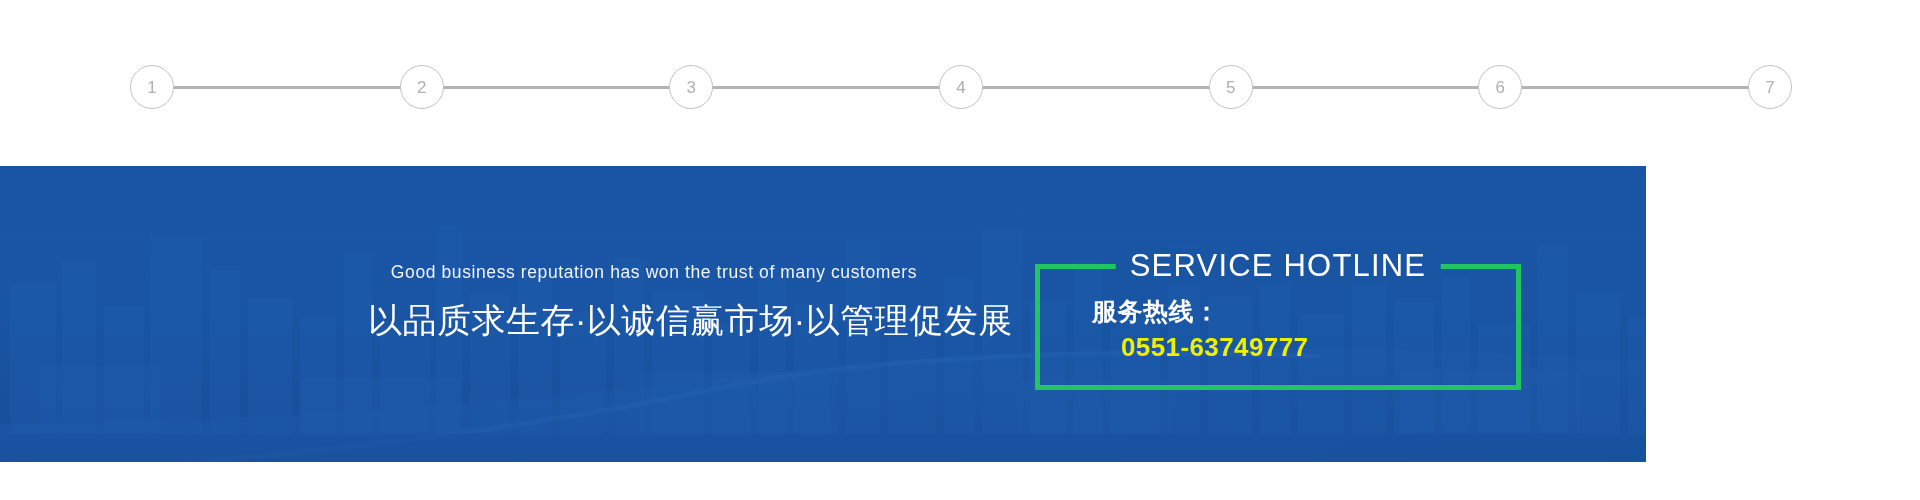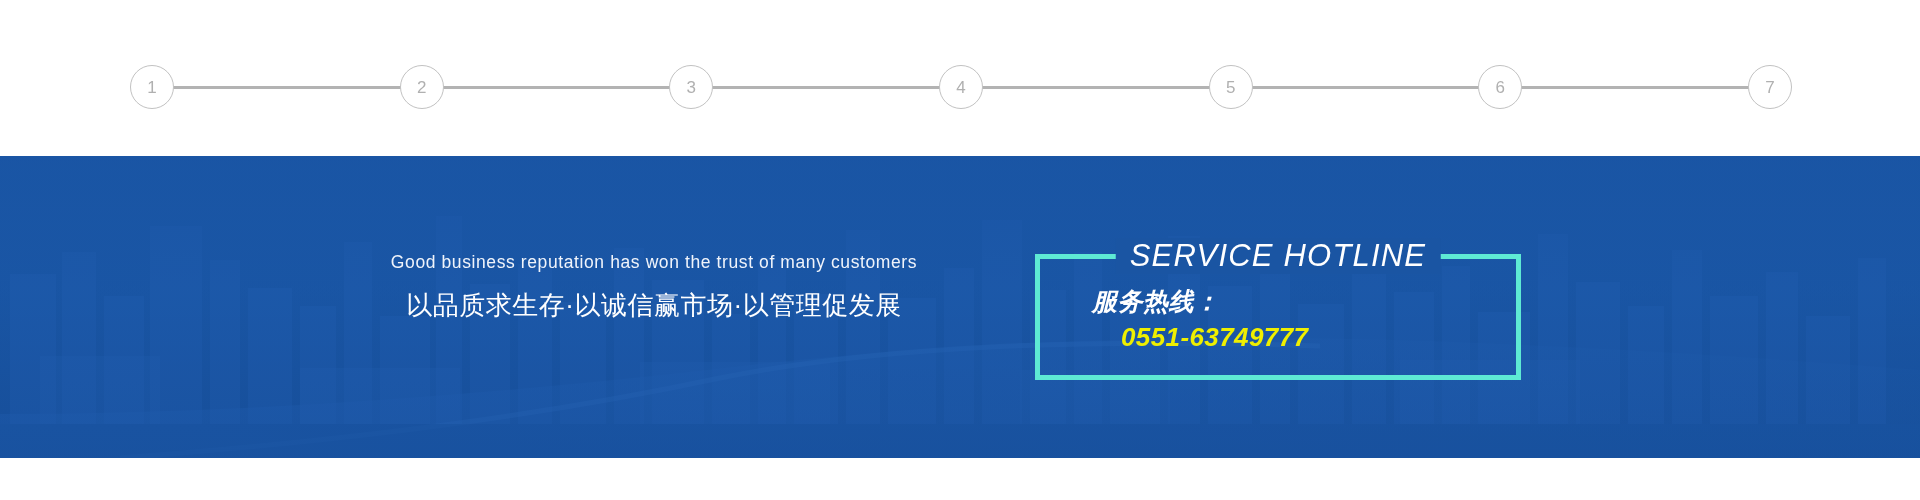--- a/index.html
+++ b/index.html
@@ -55,22 +55,22 @@
     font-size: 17px;
     color: #b0b0b0;
     font-family: "Liberation Sans", "DejaVu Sans", sans-serif;
     line-height: 1;
   }
 
   
   .banner {
     position: absolute;
     left: 0;
-    top: 156px;
-    width: 1920px;
+    top: 166px;
+    width: 1646px;
     height: 302px;
     background: #737373;
     overflow: hidden;
   }
   .banner-skyline {
     position: absolute;
     inset: 0;
     width: 1920px;
     height: 302px;
   }
@@ -93,21 +93,21 @@
     color: #ffffff;
   }
   .slogan-en {
     font-size: 17.5px;
     letter-spacing: 0.6px;
     white-space: nowrap;
     color: #f0f4fb;
     line-height: 1.2;
   }
   .slogan-cn {
-    font-size: 26px;
+    font-size: 34px;
     margin-top: 17px;
     white-space: nowrap;
     letter-spacing: 0.5px;
     line-height: 1.2;
     color: #ffffff;
   }
   .slogan-sub {
     font-size: 17.5px;
     margin-top: 16px;
     white-space: nowrap;
@@ -116,23 +116,22 @@
     color: #f2f5fb;
   }
 
   
   .hotline {
     position: absolute;
     left: 1035px;
     top: 98px;
     width: 486px;
     height: 126px;
-    border: 5px solid #5eead4;
+    border: 5px solid #22c55e;
     box-sizing: border-box;
-    font-style: italic;
   }
   .hotline-title {
     position: absolute;
     left: 50%;
     top: -21px;
     transform: translateX(-50%);
     background: #1a55a3;
     padding: 0 14px;
     font-size: 31px;
     color: #ffffff;

